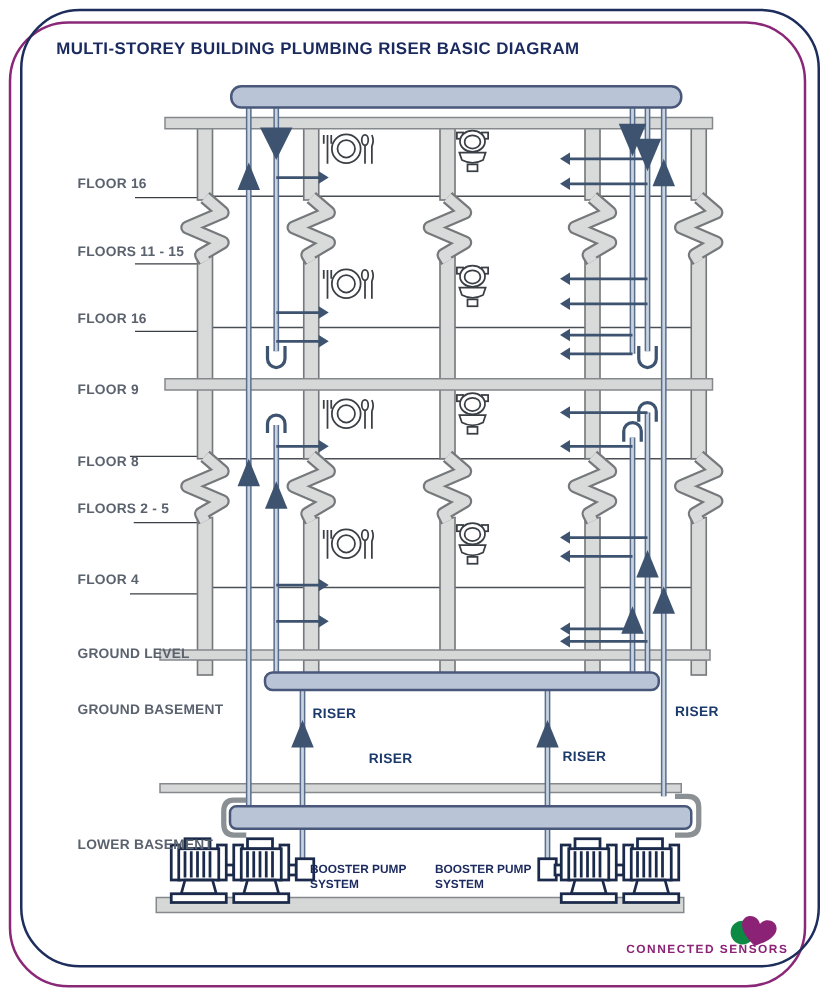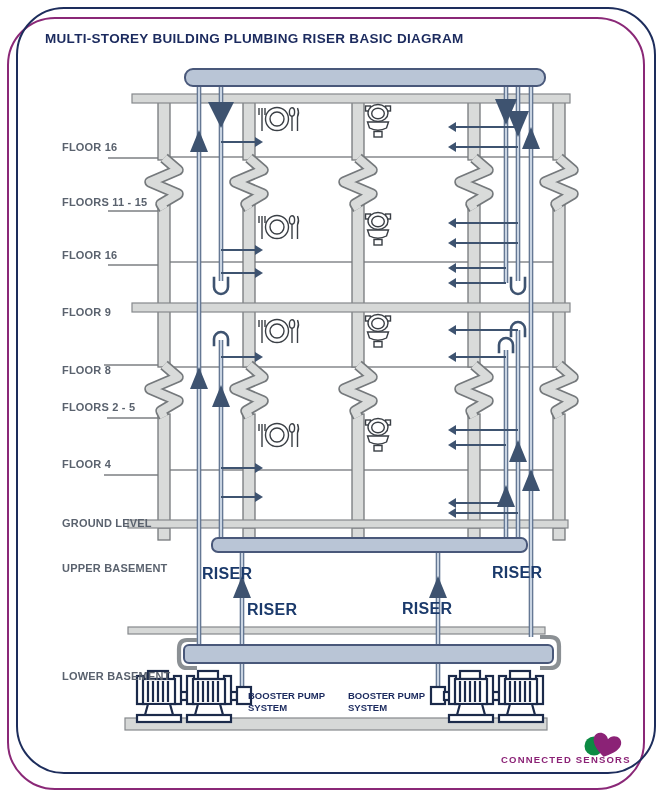--- a/index.html
+++ b/index.html
@@ -6,22 +6,22 @@
   #page{position:relative;width:666px;height:792px;background:#ffffff;overflow:hidden;
         font-family:Liberation Sans, sans-serif;}
   .border-navy{position:absolute;left:16px;top:7px;width:636px;height:763px;
         border:2.5px solid #1D2D5C;border-radius:48px;}
   .border-purple{position:absolute;left:7px;top:17px;width:634px;height:769px;
         border:2.5px solid #8A2877;border-radius:48px;}
   #title{position:absolute;left:45px;top:31px;font-size:13.5px;font-weight:700;
         color:#1B2A5E;letter-spacing:.3px;}
   .floor-label{position:absolute;left:62px;font-size:11px;font-weight:700;
         color:#5A626E;letter-spacing:.2px;white-space:nowrap;margin-top:32px;}
-  .riser-label{position:absolute;font-size:16px;font-weight:700;color:#1B3A6B;
-        letter-spacing:.3px;}
+  .riser-label{position:absolute;font-size:11px;font-weight:700;color:#1B3A6B;
+        letter-spacing:.3px;margin-left:48px;}
   .booster-label{position:absolute;width:86px;text-align:left;font-size:9.5px;
         font-weight:700;color:#1B2A5E;line-height:11.5px;}
   #logo-text{position:absolute;left:501px;top:754px;font-size:9.5px;font-weight:700;
         color:#8B2276;letter-spacing:1.2px;white-space:nowrap;}
   svg{position:absolute;left:0;top:0;}
   .pipe-o{stroke:#5A6E8C;stroke-width:4.6;fill:none;}
   .pipe-i{stroke:#C9D4E2;stroke-width:2.2;fill:none;}
   .col{fill:#D9DBDA;stroke:#75797C;stroke-width:1.3;}
   .zz-o{stroke:#75797C;stroke-width:11.5;fill:none;stroke-linejoin:round;}
   .zz-i{stroke:#D9DBDA;stroke-width:8;fill:none;stroke-linejoin:round;}
@@ -281,21 +281,21 @@
   <div id="title">MULTI-STOREY BUILDING PLUMBING RISER BASIC DIAGRAM</div>
 
   <div class="floor-label" style="top:109px">FLOOR 16</div>
   <div class="floor-label" style="top:164px">FLOORS 11 - 15</div>
   <div class="floor-label" style="top:217px">FLOOR 16</div>
   <div class="floor-label" style="top:274px">FLOOR 9</div>
   <div class="floor-label" style="top:332px">FLOOR 8</div>
   <div class="floor-label" style="top:369px">FLOORS 2 - 5</div>
   <div class="floor-label" style="top:426px">FLOOR 4</div>
   <div class="floor-label" style="top:485px">GROUND LEVEL</div>
-  <div class="floor-label" style="top:530px">UPPER BASEMENT</div>
+  <div class="floor-label" style="top:530px">GROUND BASEMENT</div>
   <div class="floor-label" style="top:638px">LOWER BASEMENT</div>
 
   <div class="riser-label" style="left:202px;top:565px">RISER</div>
   <div class="riser-label" style="left:247px;top:601px">RISER</div>
   <div class="riser-label" style="left:402px;top:600px">RISER</div>
   <div class="riser-label" style="left:492px;top:564px">RISER</div>
 
   <div class="booster-label" style="left:248px;top:690px">BOOSTER PUMP SYSTEM</div>
   <div class="booster-label" style="left:348px;top:690px">BOOSTER PUMP SYSTEM</div>
 

